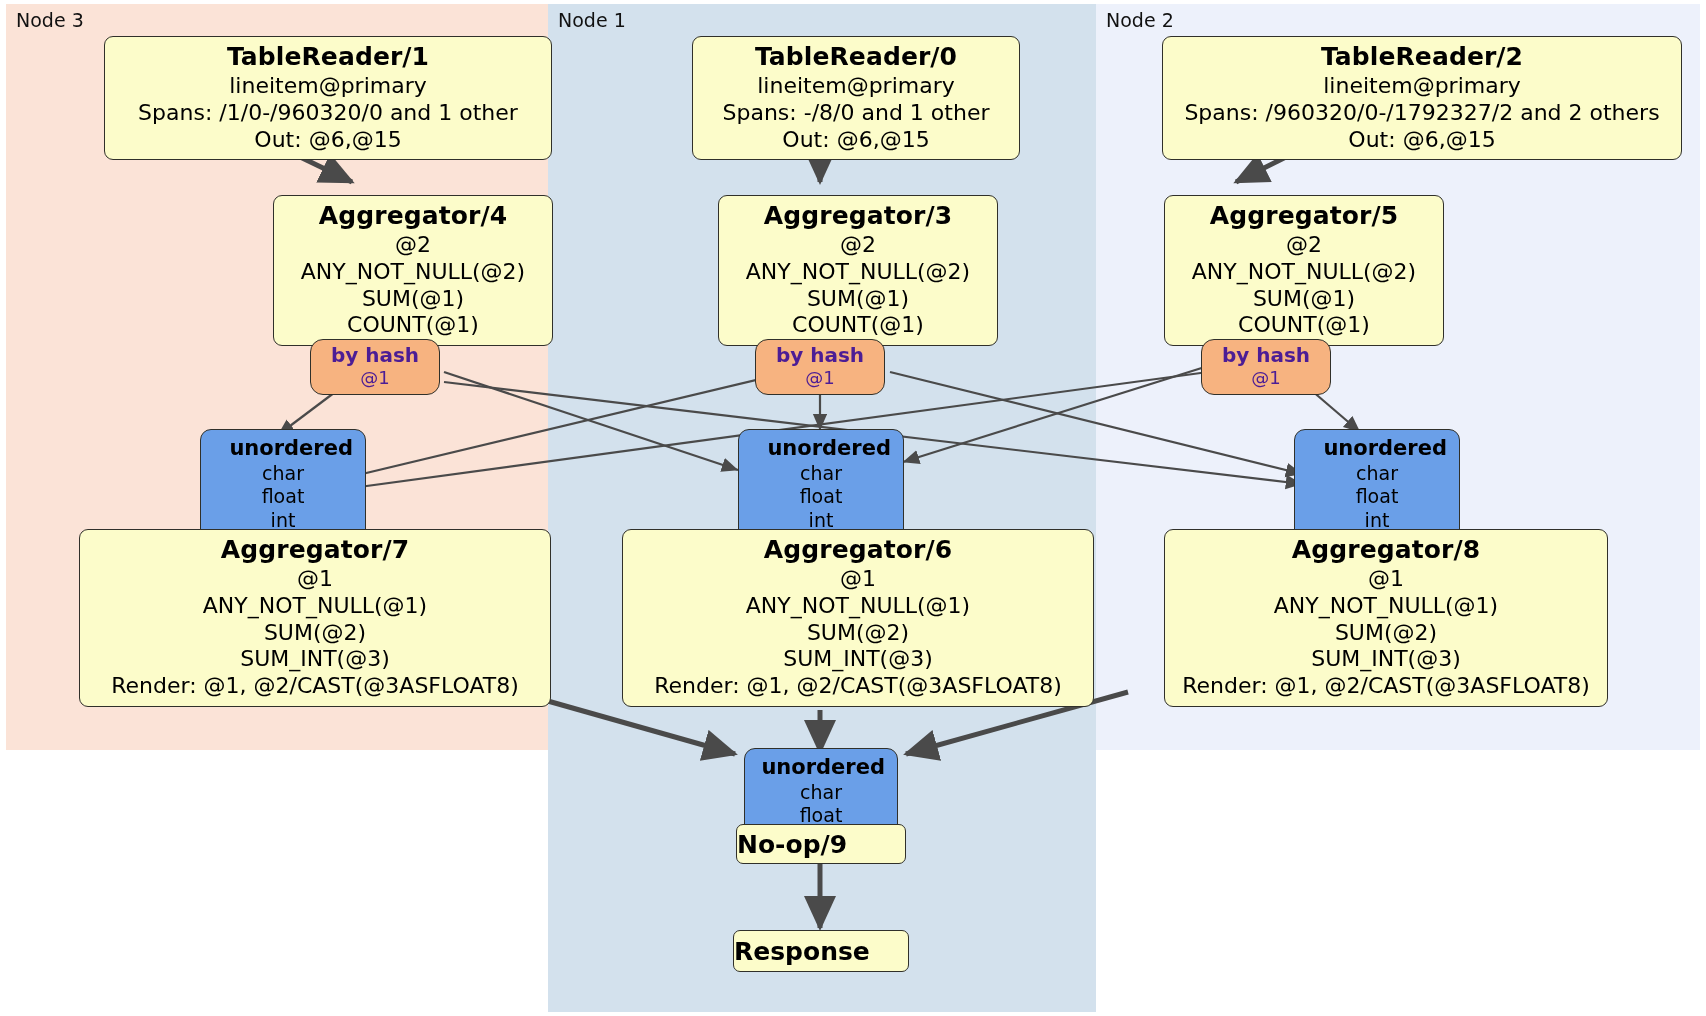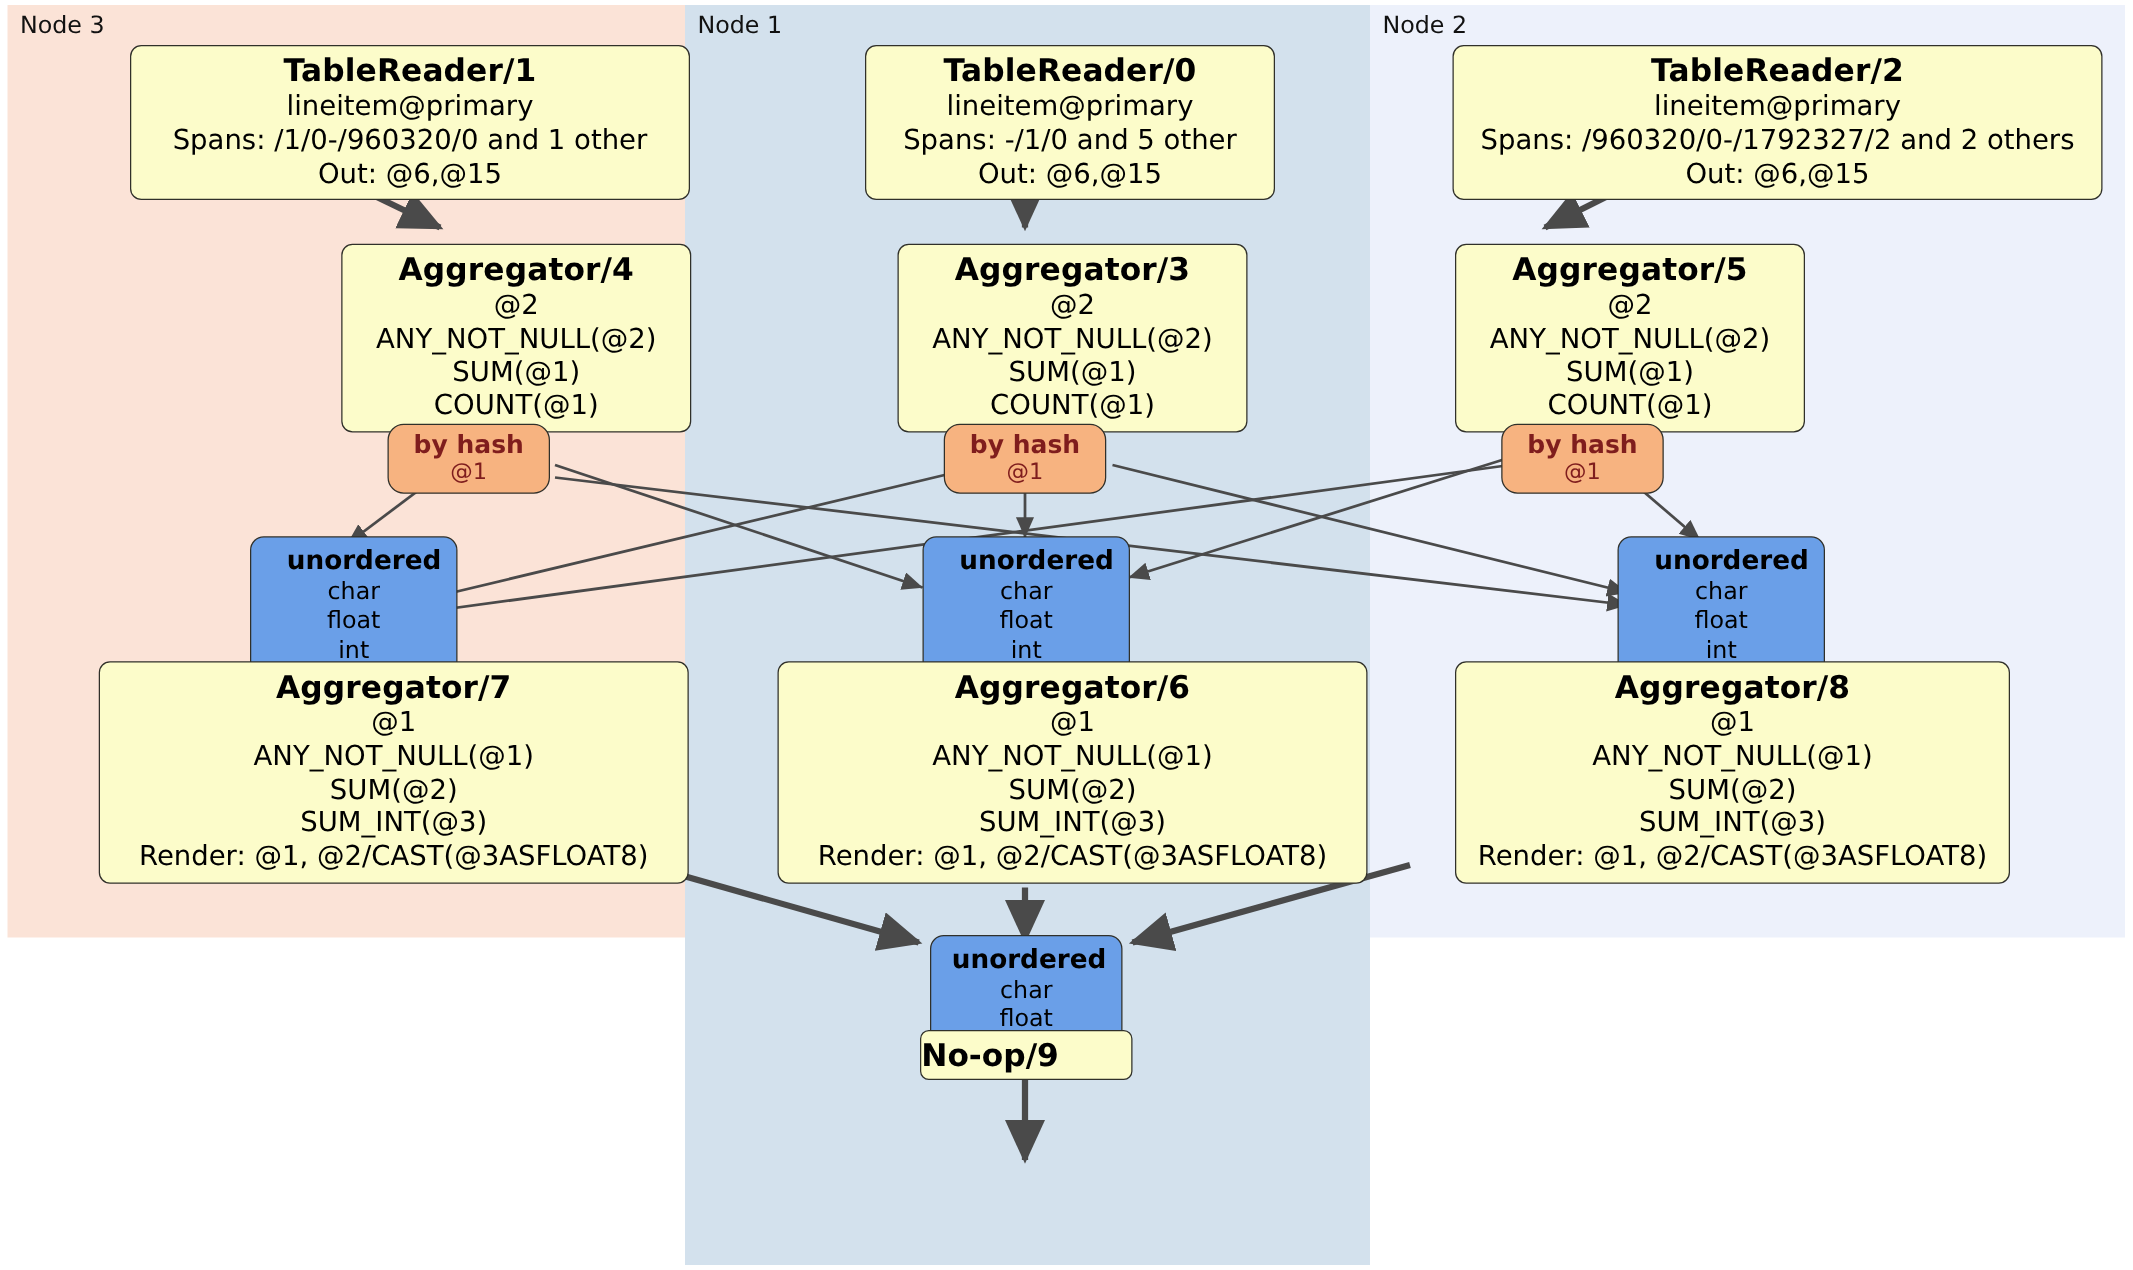--- a/index.html
+++ b/index.html
@@ -28,21 +28,21 @@
 
   .proc{
     background:#fcfcca;border:1.6px solid #30302a;border-radius:9px;
     color:#000;padding:4px 10px 6px;margin-left:36px;
   }
   .proc .ttl{font-weight:bold;font-size:25px;line-height:1.28;letter-spacing:.1px;}
   .proc .ln{font-size:22px;line-height:1.22;white-space:nowrap;}
 
   .router{
     background:#f7b380;border:1.6px solid #30302a;border-radius:13px;
-    color:#7f1d1d;padding:3px 12px 5px;
+    color:#4c1d95;padding:3px 12px 5px;
   }
   .router .ttl{font-weight:bold;font-size:20px;line-height:1.2;}
   .router .ln{font-size:18px;line-height:1.2;}
 
   .sync{
     background:#6a9fe8;border:1.6px solid #30302a;border-radius:11px;
     color:#000;padding:5px 12px 7px;
   }
   .sync .ttl{font-weight:bold;font-size:21px;line-height:1.3;text-align:right;}
   .sync .ln{font-size:19px;line-height:1.22;}
@@ -113,21 +113,21 @@
   <div class="box proc" id="tr1" style="left:68px;top:36px;width:448px;">
     <div class="ttl">TableReader/1</div>
     <div class="ln">lineitem@primary</div>
     <div class="ln">Spans: /1/0-/960320/0 and 1 other</div>
     <div class="ln">Out: @6,@15</div>
   </div>
 
   <div class="box proc" id="tr0" style="left:656px;top:36px;width:328px;">
     <div class="ttl">TableReader/0</div>
     <div class="ln">lineitem@primary</div>
-    <div class="ln">Spans: -/1/0 and 5 other</div>
+    <div class="ln">Spans: -/8/0 and 1 other</div>
     <div class="ln">Out: @6,@15</div>
   </div>
 
   <div class="box proc" id="tr2" style="left:1126px;top:36px;width:520px;">
     <div class="ttl">TableReader/2</div>
     <div class="ln">lineitem@primary</div>
     <div class="ln">Spans: /960320/0-/1792327/2 and 2 others</div>
     <div class="ln">Out: @6,@15</div>
   </div>
 
@@ -221,14 +221,17 @@
   <div class="box sync" id="sync-f" style="left:744px;top:748px;width:154px;">
     <div class="ttl">unordered</div>
     <div class="ln">char</div>
     <div class="ln">float</div>
   </div>
 
   <div class="box small-proc" id="noop9" style="left:736px;top:824px;width:170px;height:40px;">
     <div class="ttl">No-op/9</div>
   </div>
 
+  <div class="box small-proc" id="resp" style="left:733px;top:930px;width:176px;height:42px;">
+    <div class="ttl">Response</div>
+  </div>
 
 </div>
 
 </body></html>

